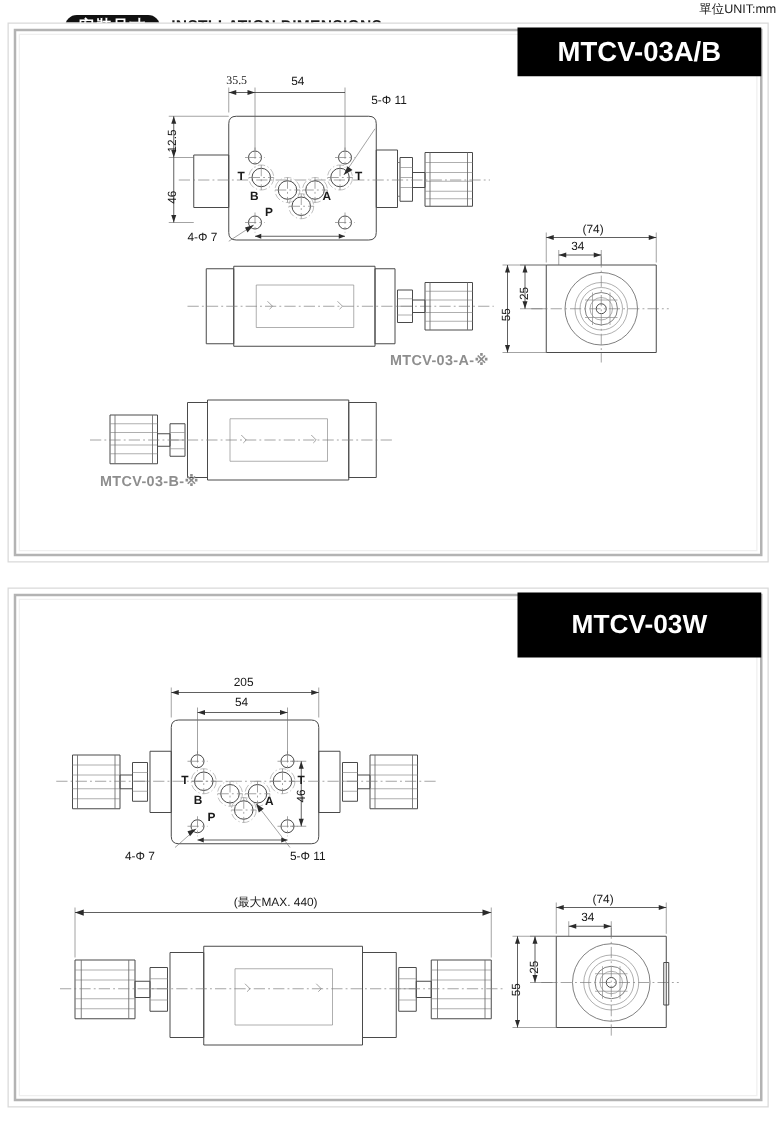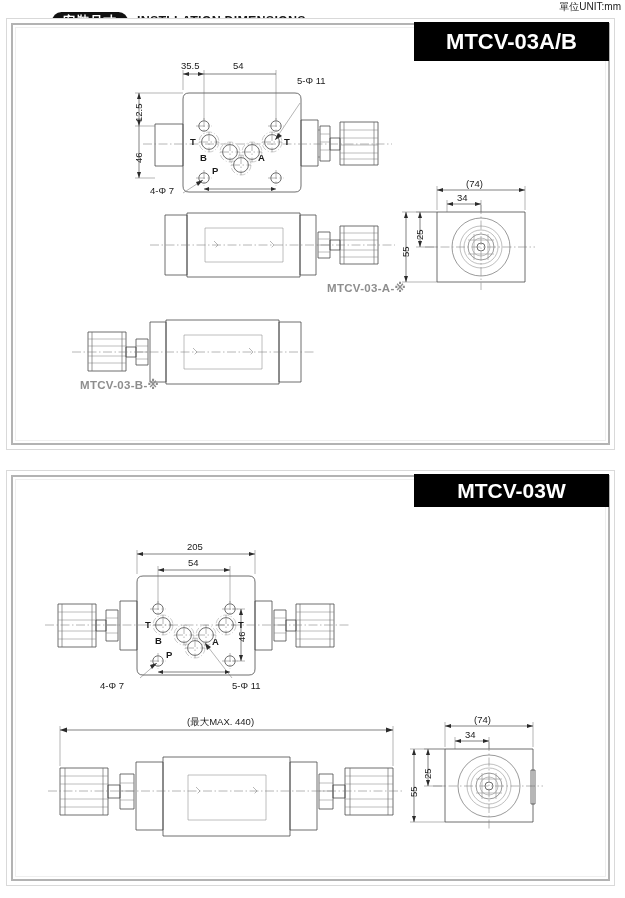--- a/index.html
+++ b/index.html
@@ -16,21 +16,21 @@
   .hdr-rule2{position:absolute;left:335px;top:14px;width:95px;height:2px;background:#c8c8c8;}
   .panel{position:absolute;border:1px solid #d9d9d9;background:#fff;}
   .panel .inner{position:absolute;left:4px;top:4px;right:4px;bottom:4px;
        border:2px solid #b3b3b3;}
   .panel .inner2{position:absolute;left:2px;top:2px;right:2px;bottom:2px;border:1px solid #efefef;}
   .tab{position:absolute;background:#000000;color:#fff;font-weight:bold;
        display:flex;align-items:center;justify-content:center;letter-spacing:0px;}
   .p1{left:6px;top:18px;width:607px;height:430px;}
   .p2{left:6px;top:470px;width:607px;height:414px;}
   .tab1{left:414px;top:22px;width:195px;height:39px;font-size:22px;}
-  .tab2{left:414px;top:474px;width:195px;height:33px;font-size:21px;}
+  .tab2{left:414px;top:474px;width:195px;height:52px;font-size:21px;}
   .dim{position:absolute;font-size:9.5px;color:#1a1a1a;white-space:nowrap;}
   .dim.v{transform:rotate(-90deg);transform-origin:left top;}
   .lbl{position:absolute;font-size:9.5px;font-weight:bold;color:#1a1a1a;}
   .model{position:absolute;font-size:11.5px;font-weight:bold;color:#8e8e8e;letter-spacing:.3px;}
   svg{position:absolute;left:0;top:0;overflow:visible;}
   .ln{stroke:#4a4a4a;stroke-width:.8;fill:none;}
   .ln2{stroke:#6e6e6e;stroke-width:.7;fill:none;}
   .thin{stroke:#8a8a8a;stroke-width:.55;fill:none;}
   .ctr{stroke:#7a7a7a;stroke-width:.55;fill:none;stroke-dasharray:9 2.5 1.5 2.5;}
   .dimln{stroke:#2b2b2b;stroke-width:.6;fill:none;}
@@ -183,32 +183,32 @@
     <path class="dimln" d="M420,212 L420,247"></path>
     <path class="arw" d="M420,212 l-2,6 l4,0 Z"></path>
     <path class="arw" d="M420,247 l-2,-6 l4,0 Z"></path>
     <path class="ext" d="M437,212 L402,212"></path>
     <path class="dimln" d="M406,212 L406,282"></path>
     <path class="arw" d="M406,212 l-2,6 l4,0 Z"></path>
     <path class="arw" d="M406,282 l-2,-6 l4,0 Z"></path>
   </g>
 </svg>
 
-<div class="dim" style="left:181px;top:60px;">35.5</div>
+<div class="dim" style="left:181px;top:60px;font-family:Liberation Serif, serif;">35.5</div>
 <div class="dim" style="left:233px;top:60px;">54</div>
 <div class="dim v" style="left:133px;top:122px;">12.5</div>
 <div class="dim v" style="left:133px;top:163px;">46</div>
 <div class="dim" style="left:297px;top:75px;">5-Φ 11</div>
 <div class="dim" style="left:150px;top:185px;">4-Φ 7</div>
 <div class="lbl" style="left:190px;top:136px;">T</div>
 <div class="lbl" style="left:200px;top:152px;">B</div>
 <div class="lbl" style="left:258px;top:152px;">A</div>
 <div class="lbl" style="left:284px;top:136px;">T</div>
 <div class="lbl" style="left:212px;top:165px;">P</div>
-<div class="model" style="left:327px;top:281px;">MTCV-03-A-※</div>
+<div class="model" style="left:312px;top:281px;">MTCV-03-A-※</div>
 <div class="model" style="left:60px;top:378px;padding-left:20px;">MTCV-03-B-※</div>
 <div class="dim" style="left:466px;top:178px;">(74)</div>
 <div class="dim" style="left:457px;top:192px;">34</div>
 <div class="dim v" style="left:414px;top:240px;">25</div>
 <div class="dim v" style="left:400px;top:257px;">55</div>
 
 <div class="panel p2">
   <div class="inner">
     <div class="inner2"></div>
   </div>

